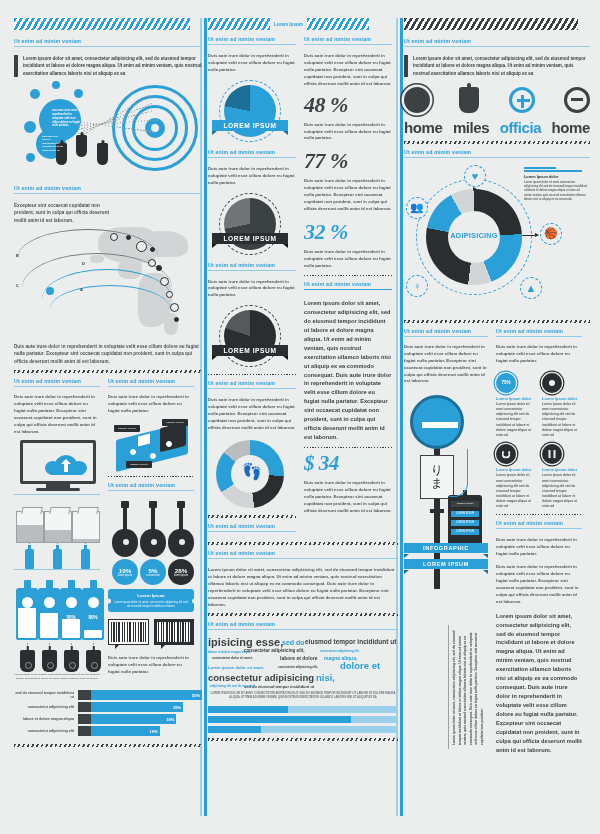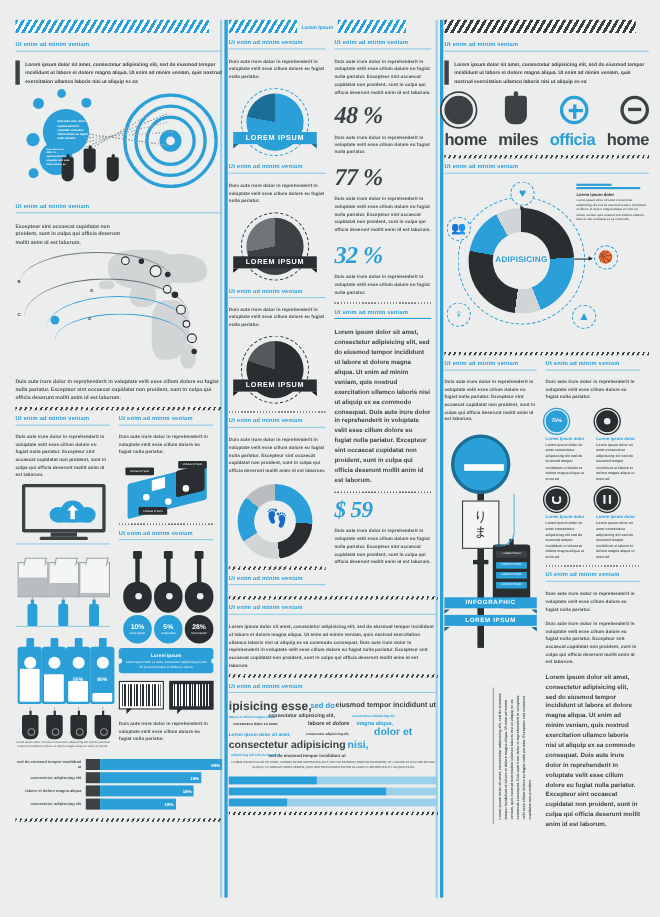--- a/index.html
+++ b/index.html
@@ -641,21 +641,21 @@
         <div class="bignum blue">32 %</div>
         <div style="height:6px"></div>
         <div class="body-txt sm">Duis aute irure dolor in reprehenderit in voluptate velit esse cillum dolore eu fugiat nulla pariatur.</div>
 
         <div class="dotrule"></div>
         <div class="hdr">Ut enim ad minim veniam</div>
         <div class="hrule dk"></div>
         <div style="height:5px"></div>
         <div class="body-txt lg">Lorem ipsum dolor sit amet, consectetur adipisicing elit, sed do eiusmod tempor incididunt ut labore et dolore magna aliqua. Ut enim ad minim veniam, quis nostrud exercitation ullamco laboris nisi ut aliquip ex ea commodo consequat. Duis aute irure dolor in reprehenderit in voluptate velit esse cillum dolore eu fugiat nulla pariatur. Excepteur sint occaecat cupidatat non proident, sunt in culpa qui officia deserunt mollit anim id est laborum.</div>
         <div class="dotrule"></div>
-        <div class="bignum blue" style="font-size:21px">$ 59</div>
+        <div class="bignum blue" style="font-size:21px">$ 34</div>
         <div style="height:6px"></div>
         <div class="body-txt sm">Duis aute irure dolor in reprehenderit in voluptate velit esse cillum dolore eu fugiat nulla pariatur. Excepteur sint occaecat cupidatat non proident, sunt in culpa qui officia deserunt mollit anim id est laborum.</div>
       </div>
     </div>
 
     <div class="dashrule" style="margin-top:6px"></div>
     <div class="hdr">Ut enim ad minim veniam</div>
     <div class="hrule"></div>
     <div style="height:4px"></div>
     <div class="body-txt sm">Lorem ipsum dolor sit amet, consectetur adipisicing elit, sed do eiusmod tempor incididunt ut labore et dolore magna aliqua. Ut enim ad minim veniam, quis nostrud exercitation ullamco laboris nisi ut aliquip ex ea commodo consequat. Duis aute irure dolor in reprehenderit in voluptate velit esse cillum dolore eu fugiat nulla pariatur. Excepteur sint occaecat cupidatat non proident, sunt in culpa qui officia deserunt mollit anim id est laborum.</div>
@@ -668,21 +668,21 @@
       <div class="cw" style="left:74px;top:5px;font-size:7px;color:#2b9fd8;">sed do</div>
       <div class="cw" style="left:97px;top:4px;font-size:6.5px;color:#3c4144;">eiusmod tempor incididunt ut</div>
       <div class="cw" style="left:0;top:16px;font-size:3px;color:#2b9fd8;">labore et dolore magna aliqua</div>
       <div class="cw" style="left:36px;top:14px;font-size:4.6px;color:#3c4144;">consectetur adipisicing elit,</div>
       <div class="cw" style="left:112px;top:15px;font-size:3px;color:#2b9fd8;">consectetur adipisicing elit</div>
       <div class="cw" style="left:4px;top:22px;font-size:3.2px;color:#3c4144;">consectetur dolor sit amet,</div>
       <div class="cw" style="left:72px;top:21px;font-size:5px;color:#3c4144;">labore et dolore</div>
       <div class="cw" style="left:116px;top:21px;font-size:5px;color:#2b9fd8;">magna aliqua,</div>
       <div class="cw" style="left:0;top:31px;font-size:4.2px;color:#2b9fd8;">Lorem ipsum dolor sit amet,</div>
       <div class="cw" style="left:70px;top:31px;font-size:3px;color:#3c4144;">consectetur adipisicing elit,</div>
-      <div class="cw" style="left:132px;top:26px;font-size:9.5px;color:#2b9fd8;">dolor et</div>
+      <div class="cw" style="left:132px;top:26px;font-size:9.5px;color:#2b9fd8;">dolore et</div>
       <div class="cw" style="left:0;top:38px;font-size:9.5px;color:#3c4144;">consectetur adipisicing</div>
       <div class="cw" style="left:108px;top:38px;font-size:9.5px;color:#2b9fd8;">nisi,</div>
       <div class="cw" style="left:36px;top:50px;font-size:4px;color:#3c4144;">sed do eiusmod tempor incididunt ut</div>
       <div class="cw" style="left:2px;top:50px;font-size:3px;color:#2b9fd8;">adipisicing elit sed do eiusmod</div>
       <div style="position:absolute;left:0;top:58px;width:100%;font-size:2.7px;line-height:1.5;
            color:#6e7477;text-align:center;font-weight:bold;">LOREM IPSUM DOLOR SIT AMET, CONSECTETUR ADIPISICING ELIT, SED DO EIUSMOD TEMPOR INCIDIDUNT UT LABORE ET DOLORE MAGNA ALIQUA. UT ENIM AD MINIM VENIAM, QUIS NOSTRUD EXERCITATION ULLAMCO LABORIS NISI UT ALIQUIP EX EA</div>
     </div>
 
     <div style="height:2px"></div>
     <div class="pbar">

